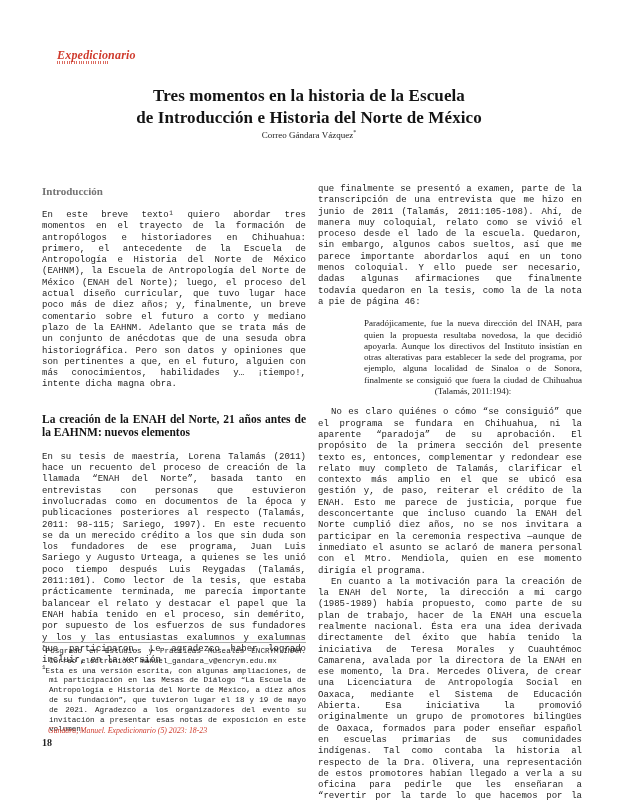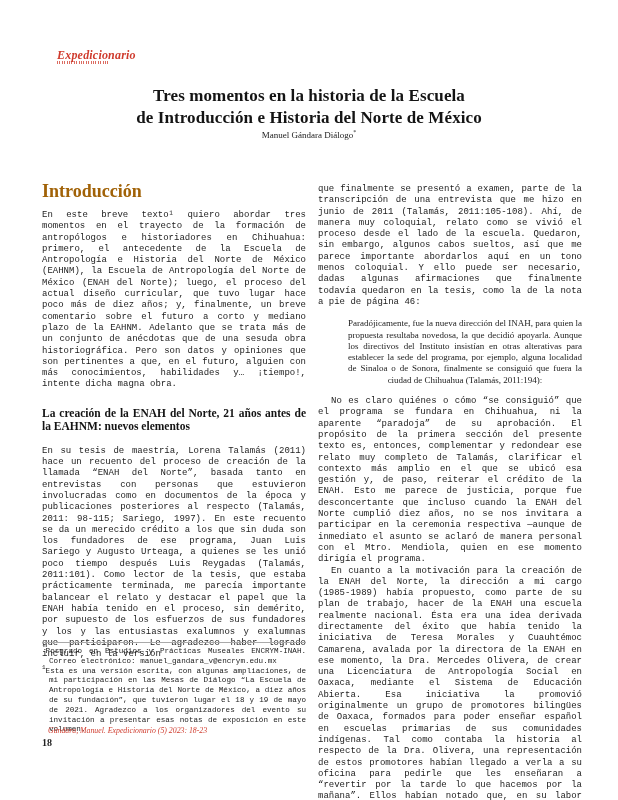--- a/index.html
+++ b/index.html
@@ -39,28 +39,28 @@
   .columns {
     position: absolute; top: 184px; left: 42px; width: 540px;
     display: flex; gap: 12px;
   }
   .col {
     width: 264px; font-size: 9px; line-height: 11.3px;
     text-align: justify; color: #1c1c1c;
   }
   .col-left { position: relative; height: 548px; }
 
-  h2.h-intro { font-size: 18px; margin: 0 0 11px 0; line-height: 15px; color: #a16207; }
-  h2.h-section { font-size: 11.5px; margin: 16px 0 12px 0; line-height: 13.5px; color: #141414; }
+  h2.h-intro { font-size: 11px; margin: 0 0 11px 0; line-height: 15px; color: #737373; }
+  h2.h-section { font-size: 11.5px; margin: 22px 0 12px 0; line-height: 13.5px; color: #141414; }
   .col p { margin: 0; font-family: Liberation Mono, monospace; }
   .col p.indent { text-indent: 13px; }
   .col p sup { font-size: 6px; line-height: 0; }
 
   blockquote {
-    margin: 10px 0 10px 30px; padding: 0;
+    margin: 10px 0 10px 46px; padding: 0;
     text-align: justify; text-align-last: center;
     line-height: 11.3px;
   }
 
   
   .footnotes {
     position: absolute; top: 458px; left: 0; right: 0;
     border-top: 1px solid #aaa; padding-top: 4px;
     font-size: 7.6px; line-height: 9.8px; text-align: justify;
   }
@@ -84,21 +84,21 @@
   <div class="logo-script">Expedicionario</div>
   <div class="logo-tagline"></div>
 </div>
 
 <div class="title-block">
   <span style="display:block">Tres momentos en la historia de la Escuela</span>
   <span style="display:block">de Introducción e Historia del Norte de México</span>
 </div>
 
 <div class="author-line">
-  <span>Manuel Gándara Diálogo</span><sup>*</sup>
+  <span>Correo Gándara Vázquez</span><sup>*</sup>
 </div>
 
 <div class="columns">
 
   <div class="col col-left">
     <h2 class="h-intro">Introducción</h2>
     <p>En este breve texto¹ quiero abordar tres momentos en el trayecto de la formación de antropólogos e historiadores en Chihuahua: primero, el antecedente de la Escuela de Antropología e Historia del Norte de México (EAHNM), la Escuela de Antropología del Norte de México (ENAH del Norte); luego, el proceso del actual diseño curricular, que tuvo lugar hace poco más de diez años; y, finalmente, un breve comentario sobre el futuro a corto y mediano plazo de la EAHNM. Adelanto que se trata más de un conjunto de anécdotas que de una sesuda obra historiográfica. Pero son datos y opiniones que son pertinentes a que, en el futuro, alguien con más conocimientos, habilidades y… ¡tiempo!, intente dicha magna obra.</p>
 
     <h2 class="h-section">La creación de la ENAH del Norte, 21 años antes de la EAHNM: nuevos elementos</h2>
     <p>En su tesis de maestría, Lorena Talamás (2011) hace un recuento del proceso de creación de la llamada “ENAH del Norte”, basada tanto en entrevistas con personas que estuvieron involucradas como en documentos de la época y publicaciones posteriores al respecto (Talamás, 2011: 98-115; Sariego, 1997). En este recuento se da un merecido crédito a los que sin duda son los fundadores de ese programa, Juan Luis Sariego y Augusto Urteaga, a quienes se les unió poco tiempo después Luis Reygadas (Talamás, 2011:101). Como lector de la tesis, que estaba prácticamente terminada, me parecía importante balancear el relato y destacar el papel que la ENAH había tenido en el proceso, sin demérito, por supuesto de los esfuerzos de sus fundadores y los y las entusiastas exalumnos y exalumnas que participaron. Le agradezco haber logrado incluir, en la versión</p>

